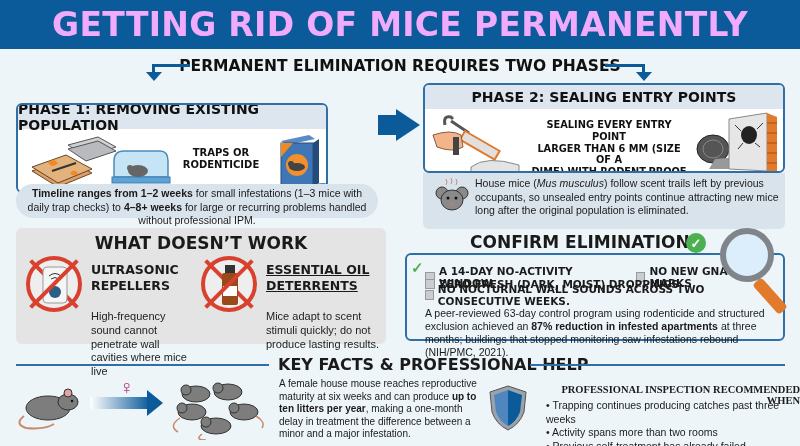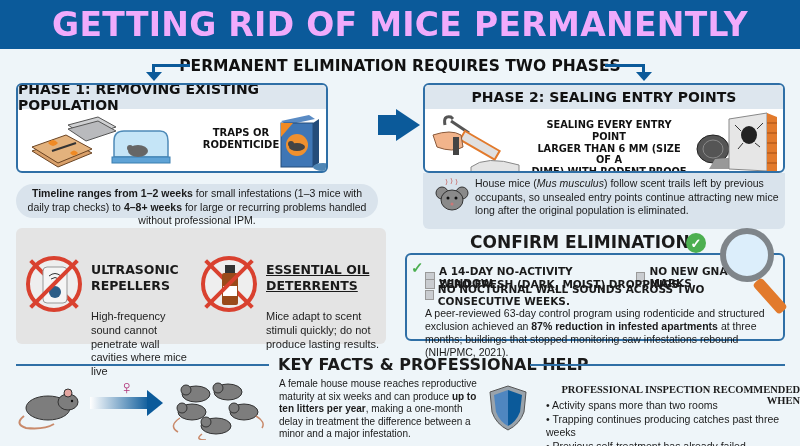--- a/index.html
+++ b/index.html
@@ -11,21 +11,21 @@
 
   .subhead { position: absolute; top: 57px; left: 0; width: 800px; text-align: center; font-family: "DejaVu Sans", sans-serif; font-weight: bold; font-size: 15.5px; color: #111; }
   .bracket-left { position: absolute; top: 64px; left: 152px; width: 38px; height: 3px; background: #0b5a9a; }
   .bracket-left-v { position: absolute; top: 64px; left: 152px; width: 3px; height: 10px; background: #0b5a9a; }
   .arrow-down-left { position: absolute; top: 72px; left: 146px; width: 0; height: 0; border-left: 8px solid transparent; border-right: 8px solid transparent; border-top: 9px solid #0b5a9a; }
   .bracket-right { position: absolute; top: 64px; left: 605px; width: 40px; height: 3px; background: #0b5a9a; }
   .bracket-right-v { position: absolute; top: 64px; left: 642px; width: 3px; height: 10px; background: #0b5a9a; }
   .arrow-down-right { position: absolute; top: 72px; left: 636px; width: 0; height: 0; border-left: 8px solid transparent; border-right: 8px solid transparent; border-top: 9px solid #0b5a9a; }
 
   .phase { position: absolute; top: 83px; height: 90px; border: 2px solid #2f6fa6; border-radius: 6px; background: #fff; overflow: hidden; }
-  .phase1 { left: 16px; width: 312px; }
+  .phase1 { left: 16px; width: 312px; margin-top: 20px; }
   .phase2 { left: 423px; width: 362px; }
   .phase-title { height: 24px; background: #dde6ee; display: flex; align-items: center; justify-content: center; font-family: "DejaVu Sans", sans-serif; font-weight: bold; font-size: 14px; color: #111; }
   .phase-body { position: relative; height: 64px; }
 
   .mid-arrow { position: absolute; left: 378px; top: 115px; width: 20px; height: 20px; background: #0b5a9a; }
   .mid-arrow-head { position: absolute; left: 396px; top: 109px; width: 0; height: 0; border-top: 16px solid transparent; border-bottom: 16px solid transparent; border-left: 24px solid #0b5a9a; }
 
   .center-label { position: absolute; font-family: "DejaVu Sans", sans-serif; font-weight: bold; color: #111; text-align: center; line-height: 1.2; }
 
   .info-box { position: absolute; background: #d9e3ec; border-radius: 17px; font-size: 10.5px; line-height: 1.3; color: #1a1a1a; }
@@ -93,21 +93,21 @@
       <path d="M16,28 q5,-6 10,0 q-5,6 -10,0z" fill="#f08a24"></path>
       <path d="M38,38 q4,-5 8,0 q-4,5 -8,0z" fill="#f08a24"></path>
       <line x1="20" y1="36" x2="44" y2="28" stroke="#333" stroke-width="2"></line>
     </svg>
     <svg style="position:absolute;left:92px;top:18px" width="62" height="40" viewBox="0 0 62 40">
       <path d="M4,30 L4,14 Q4,4 14,4 L50,4 Q58,4 58,14 L58,30 Z" fill="#bfe3f7" stroke="#3b7eb0" stroke-width="1.5" opacity="0.9"></path>
       <rect x="2" y="30" width="58" height="6" fill="#5fa3d6" stroke="#3b7eb0"></rect>
       <ellipse cx="28" cy="24" rx="10" ry="6" fill="#666"></ellipse>
       <circle cx="20" cy="21" r="3" fill="#666"></circle>
     </svg>
-    <div class="center-label" style="left:178px;top:18px;width:90px;font-size:10px;">
+    <div class="center-label" style="left:158px;top:18px;width:90px;font-size:10px;">
       <div>TRAPS OR</div>
       <div>RODENTICIDE</div>
     </div>
     <svg style="position:absolute;left:255px;top:2px" width="62" height="62" viewBox="0 0 62 62">
       <polygon points="8,10 36,4 42,8 14,14" fill="#5a8bc4"></polygon>
       <rect x="8" y="12" width="32" height="44" fill="#3f76b5" stroke="#244c7a"></rect>
       <polygon points="40,12 46,8 46,52 40,56" fill="#244c7a"></polygon>
       <polygon points="8,12 20,12 8,26" fill="#f08a24"></polygon>
       <circle cx="24" cy="34" r="11" fill="#f0902e"></circle>
       <ellipse cx="24" cy="36" rx="8" ry="4" fill="#444"></ellipse>
@@ -169,20 +169,21 @@
     <circle cx="27" cy="16" r="6" fill="#8a8a8a" stroke="#333"></circle>
     <ellipse cx="17" cy="23" rx="11" ry="10" fill="#8a8a8a" stroke="#333"></ellipse>
     <circle cx="13" cy="21" r="1.5" fill="#111"></circle>
       <circle cx="21" cy="21" r="1.5" fill="#111"></circle>
     <circle cx="17" cy="27" r="1.5" fill="#c77"></circle>
   </svg>
   <span>House mice (</span><i>Mus musculus</i><span>) follow scent trails left by previous occupants, so unsealed entry points continue attracting new mice long after the original population is eliminated.</span>
 </div>
 
 <div class="dw-box">
+  <div class="dw-title">WHAT DOESN’T WORK</div>
 
   <div class="no-sign" style="left:10px;top:28px;">
     <svg style="position:absolute;left:12px;top:6px" width="26" height="38" viewBox="0 0 26 38">
       <rect x="1" y="1" width="24" height="36" rx="4" fill="#f5f5f5" stroke="#999"></rect>
       <path d="M7,10 q6,-5 12,0 M9,13 q4,-3 8,0" fill="none" stroke="#333"></path>
       <circle cx="13" cy="26" r="6" fill="#2b5d87"></circle>
     </svg>
   </div>
   <div class="dw-item-title" style="left:75px;top:34px;">
     <div>ULTRASONIC</div>
@@ -263,16 +264,16 @@
   <span>A female house mouse reaches reproductive maturity at six weeks and can produce </span><b>up to ten litters per year</b><span>, making a one-month delay in treatment the difference between a minor and a major infestation.</span>
 </div>
 
 <svg class="shield" viewBox="0 0 40 48">
   <path d="M20,2 L38,8 L36,28 Q32,40 20,46 Q8,40 4,28 L2,8 Z" fill="#9aa3ab" stroke="#555"></path>
   <path d="M20,6 L34,11 L32,28 Q28,38 20,42 Z" fill="#0b5a9a"></path>
   <path d="M20,6 L6,11 L8,28 Q12,38 20,42 Z" fill="#4f86c0"></path>
 </svg>
 <div class="pro-title">PROFESSIONAL INSPECTION RECOMMENDED WHEN</div>
 <ul class="pro-list">
+  <li>Trapping continues producing catches past three weeks</li>
   <li>Activity spans more than two rooms</li>
-  <li>Trapping continues producing catches past three weeks</li>
   <li>Previous self-treatment has already failed</li>
 </ul>
 
 </body></html>

